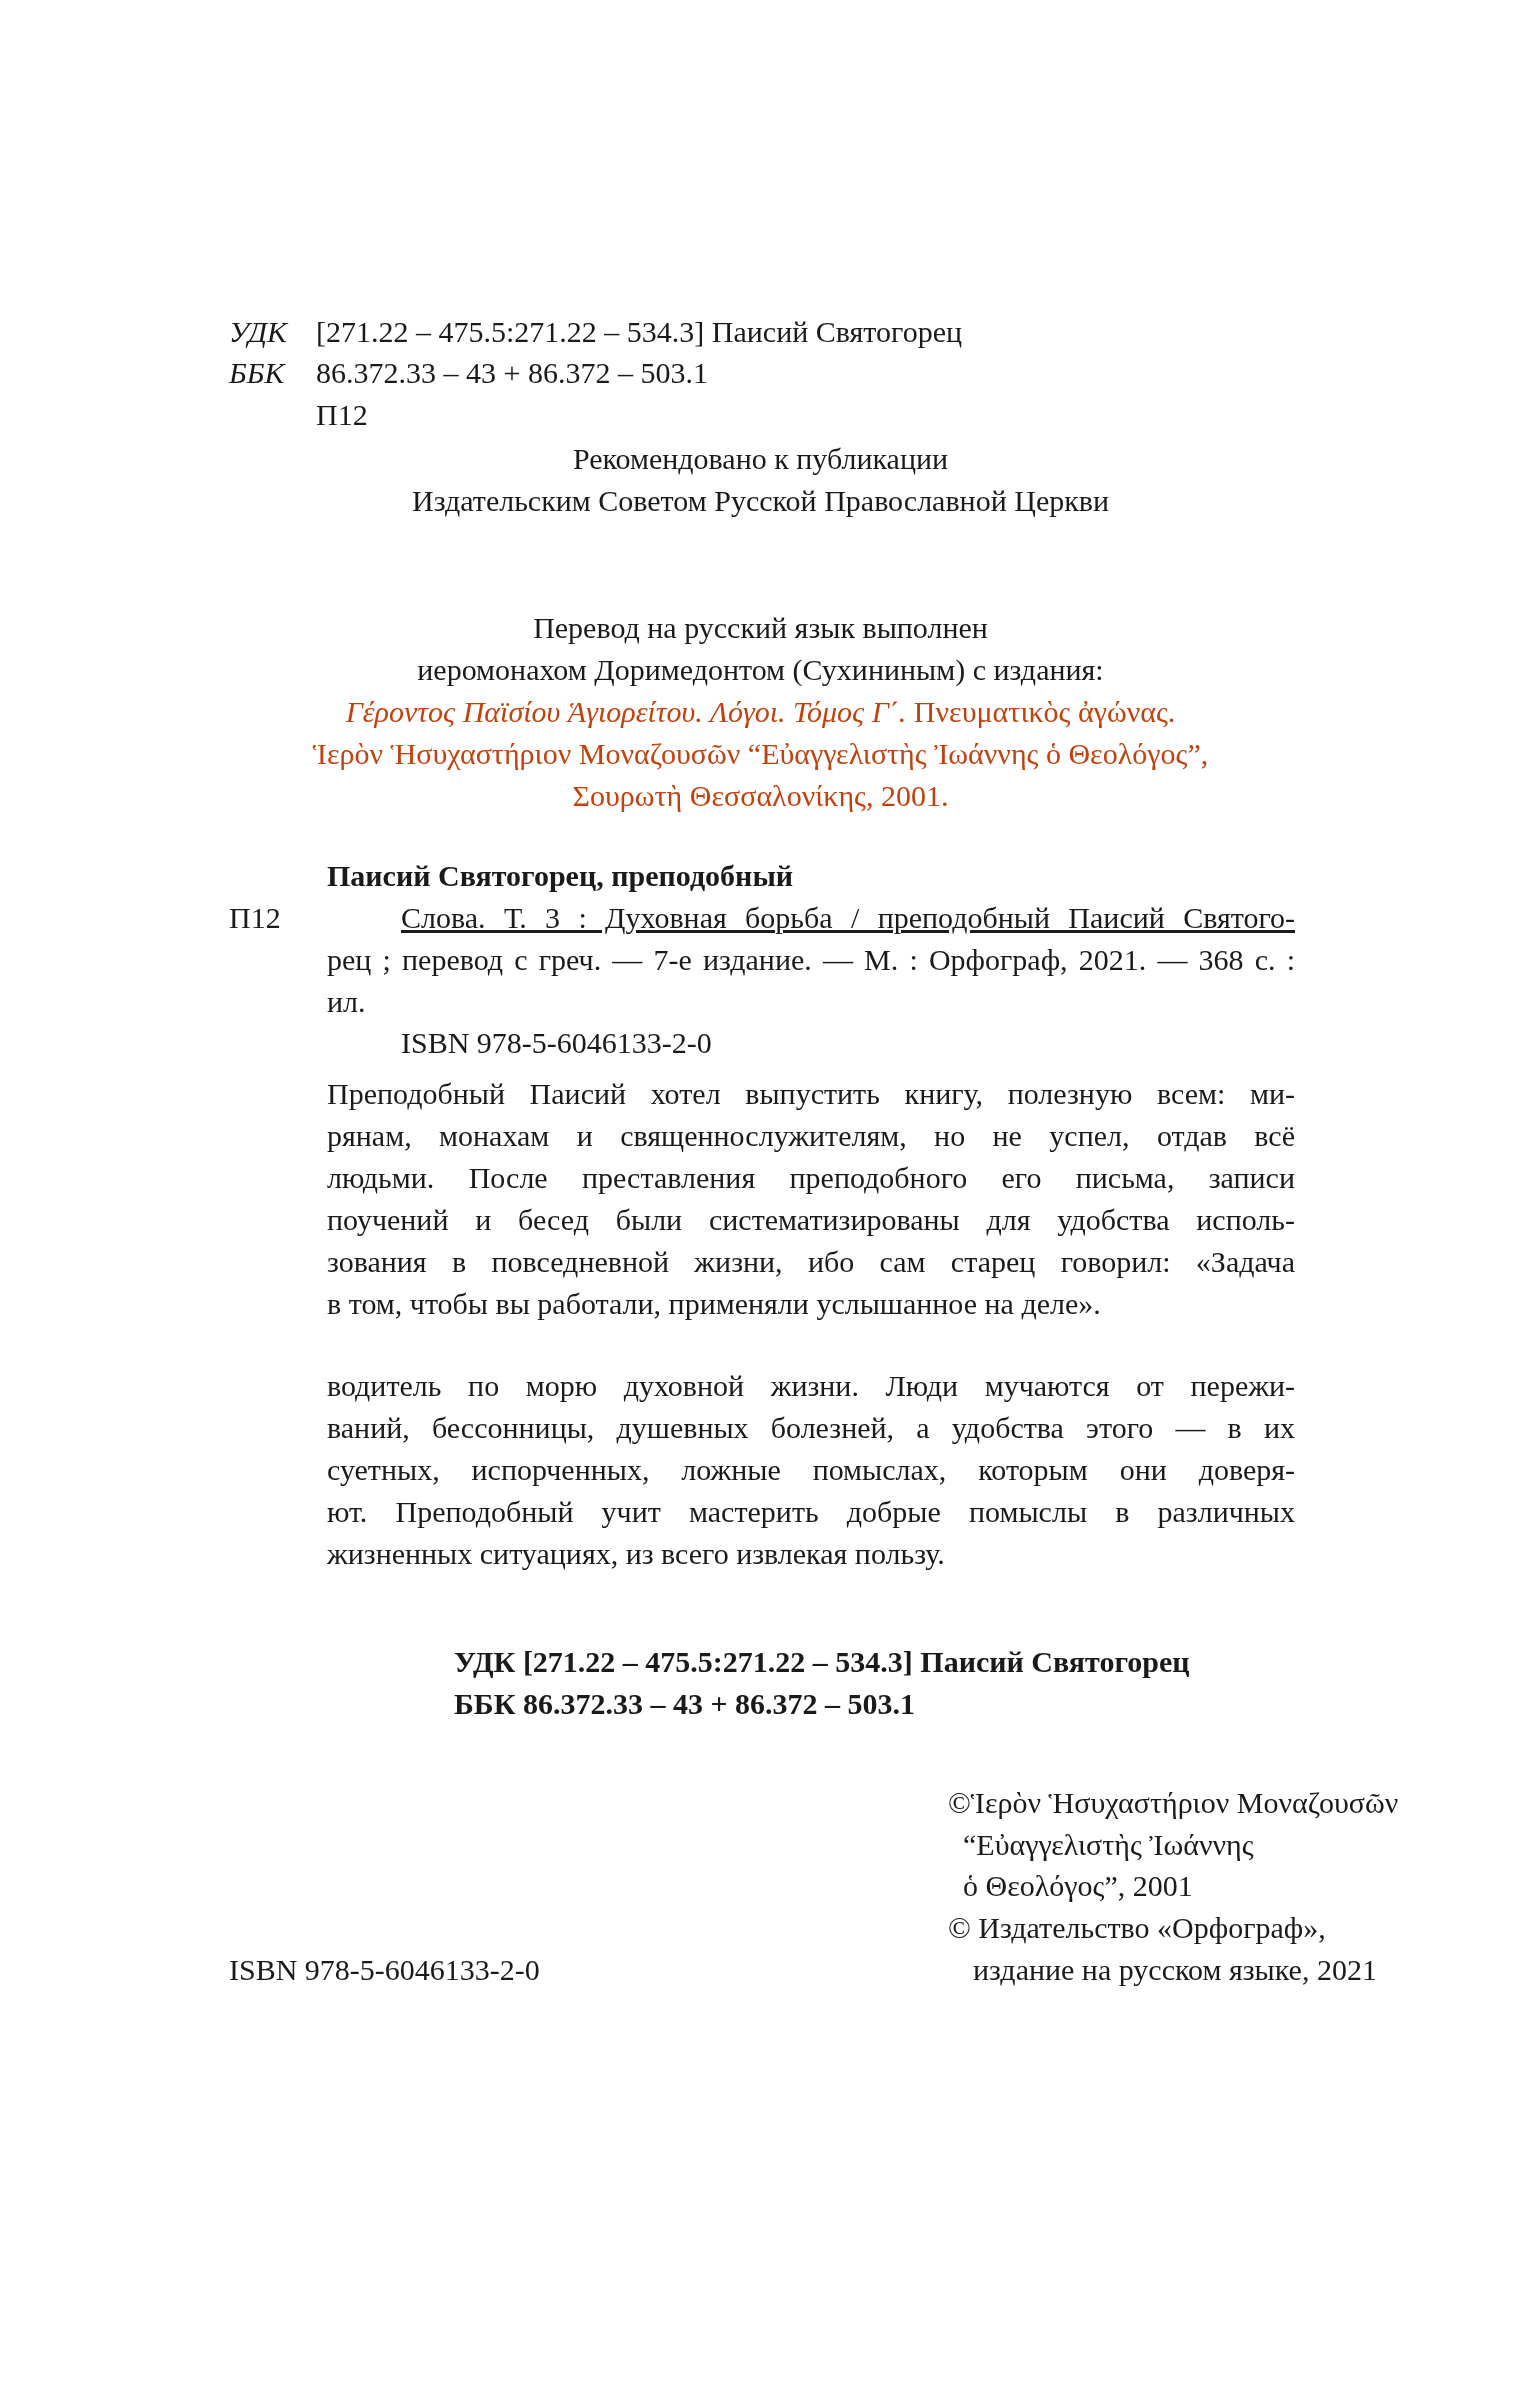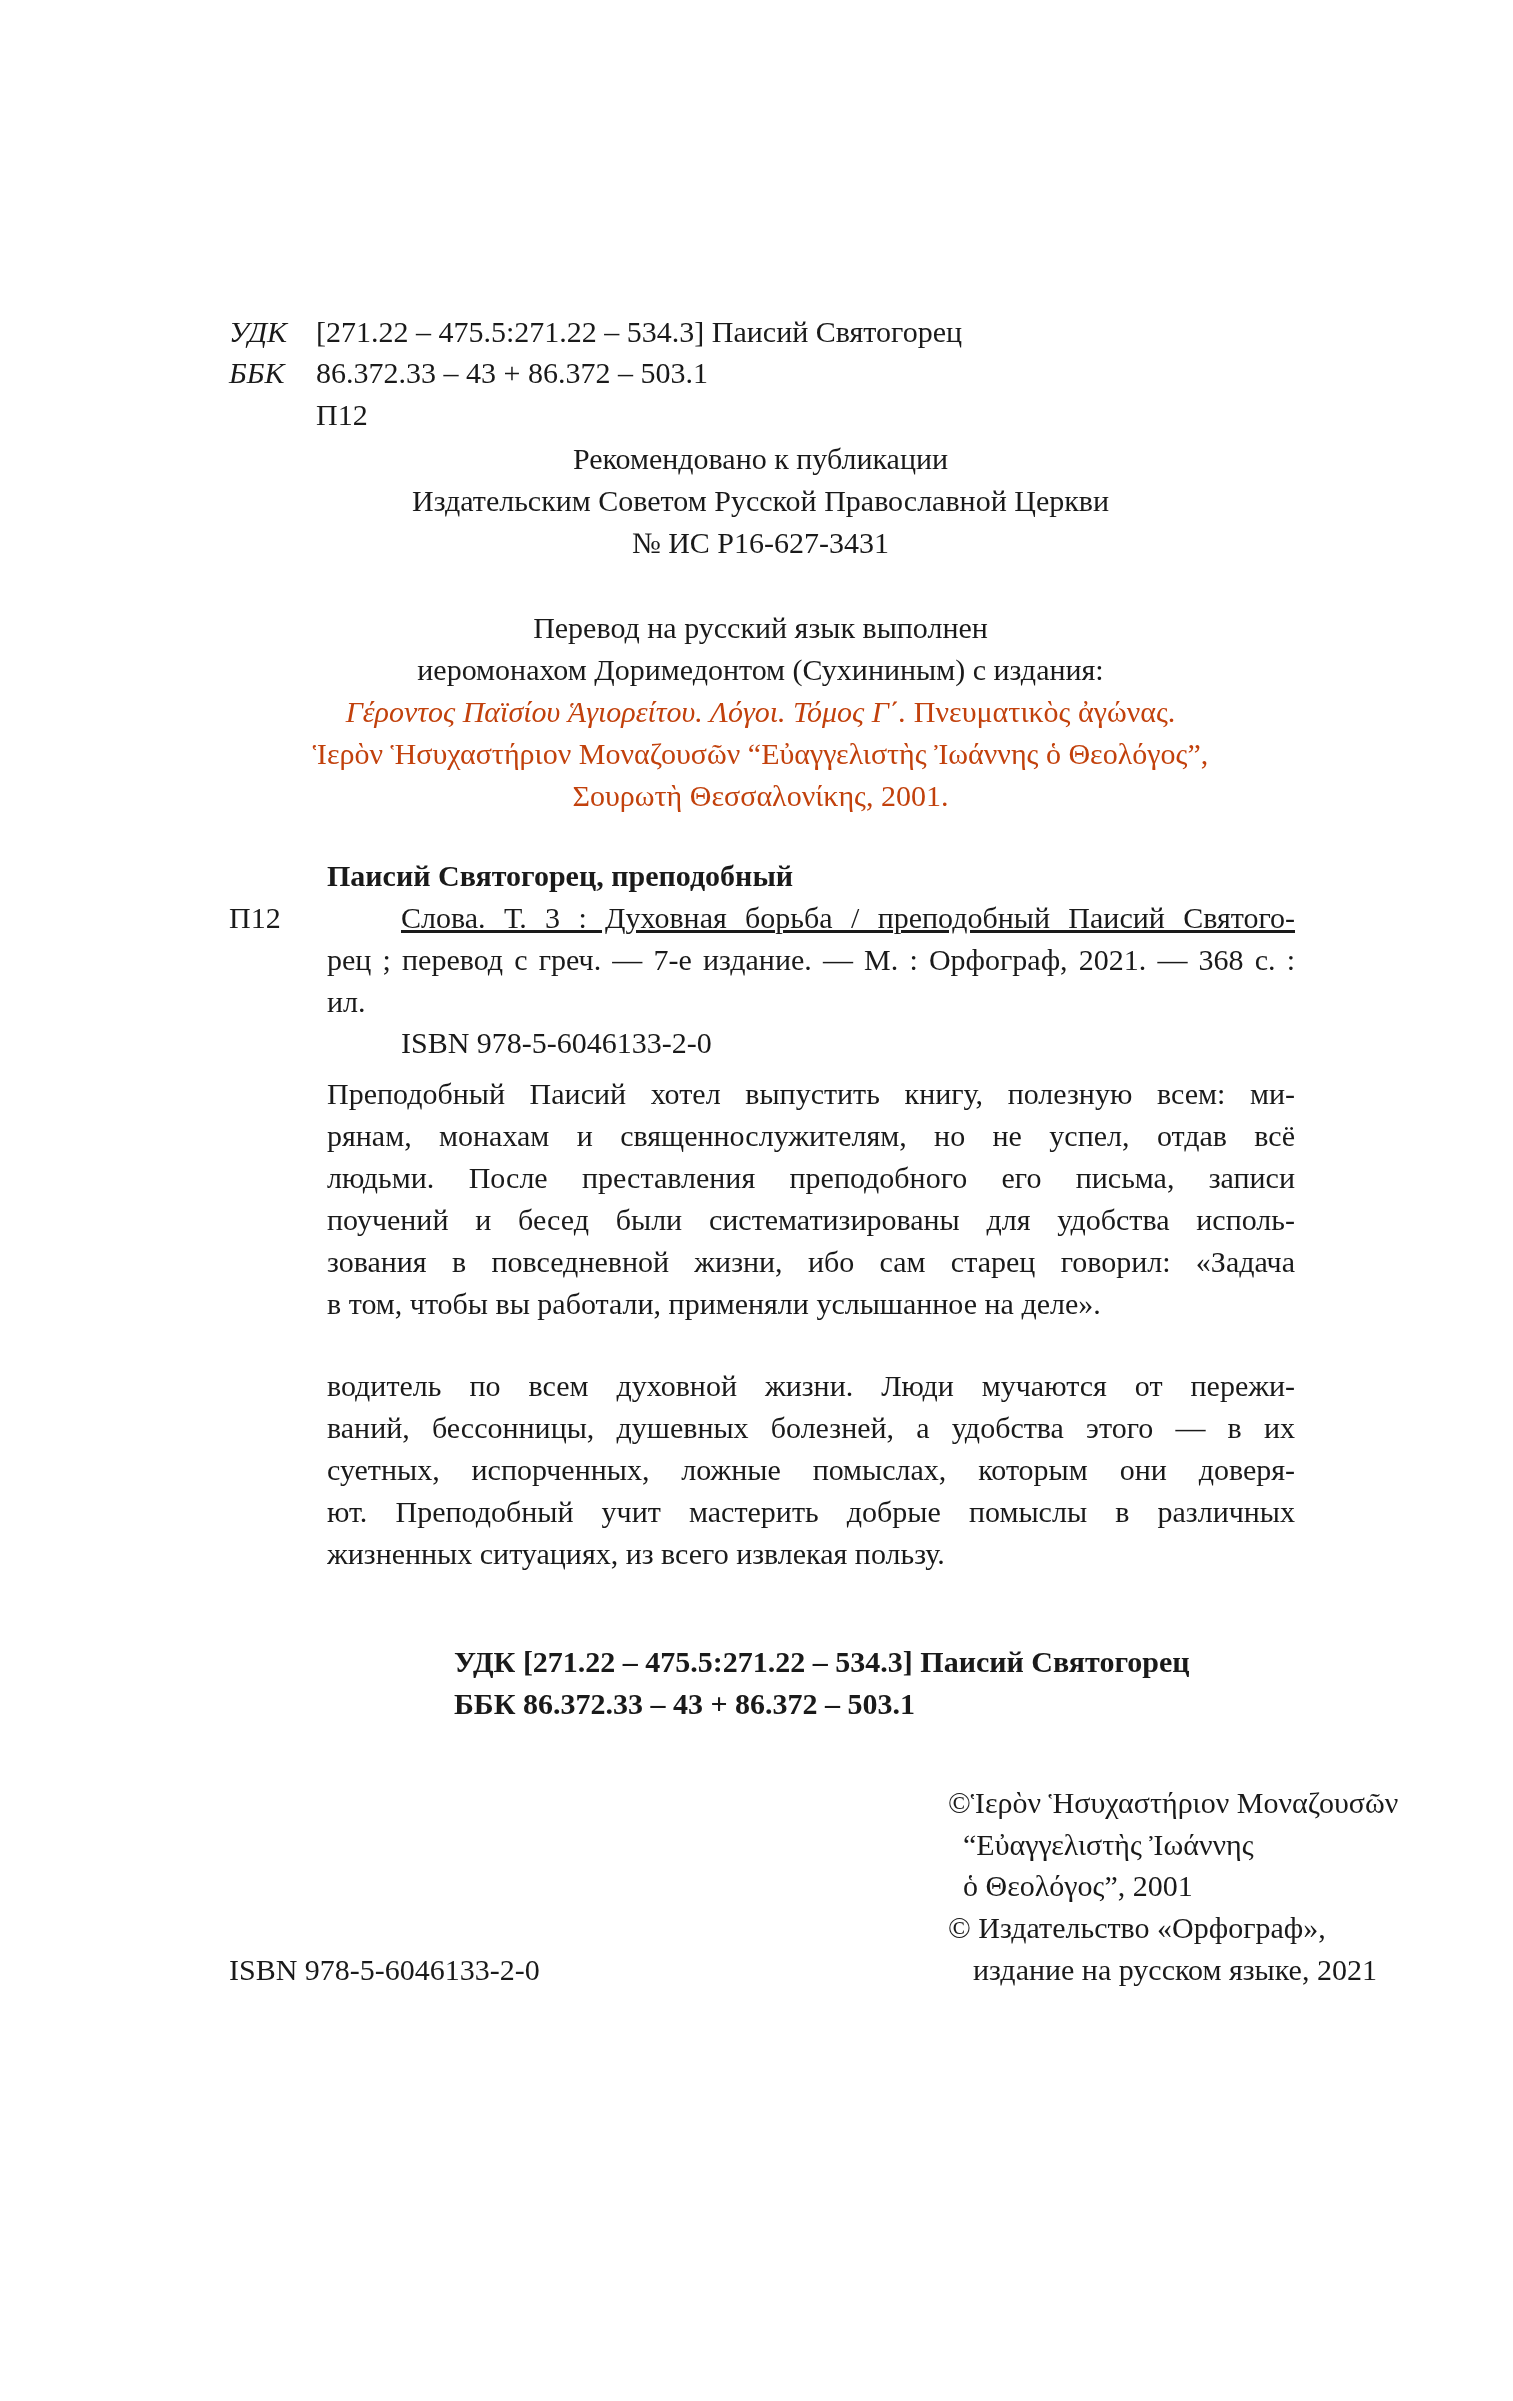--- a/index.html
+++ b/index.html
@@ -56,21 +56,20 @@
   </div>
   <div class="row" style="left:229px; top:352px;">
     <span class="lab">ББК</span><span>86.372.33 – 43 + 86.372 – 503.1</span>
   </div>
   <div class="row" style="left:316px; top:394px;">П12</div>
 </div>
 
 <div class="center-block" style="top:438px;">
   <div>Рекомендовано к публикации</div>
   <div>Издательским Советом Русской Православной Церкви</div>
-  <div>№ ИС Р16-627-3431</div>
 </div>
 
 <div class="center-block" style="top:607px;">
   <div>Перевод на русский язык выполнен</div>
   <div>иеромонахом Доримедонтом (Сухининым) с издания:</div>
   <div class="red">
     <span class="italic">Γέροντος Παϊσίου Ἁγιορείτου. Λόγοι. Τόμος Γ΄.</span><span> Πνευματικὸς ἀγώνας.</span>
   </div>
   <div class="red">Ἱερὸν Ἡσυχαστήριον Μοναζουσῶν “Εὐαγγελιστὴς Ἰωάννης ὁ Θεολόγος”,</div>
   <div class="red">Σουρωτὴ Θεσσαλονίκης, 2001.</div>
@@ -91,21 +90,21 @@
   <div class="justify-block" style="top:1073px;">
     <span class="jline">Преподобный Паисий хотел выпустить книгу, полезную всем: ми-</span>
     <span class="jline">рянам, монахам и священнослужителям, но не успел, отдав всё</span>
     <span class="jline">людьми. После преставления преподобного его письма, записи</span>
     <span class="jline">поучений и бесед были систематизированы для удобства исполь-</span>
     <span class="jline">зования в повседневной жизни, ибо сам старец говорил: «Задача</span>
     <span class="jline last">в том, чтобы вы работали, применяли услышанное на деле».</span>
   </div>
 
   <div class="justify-block" style="top:1365px;">
-    <span class="jline">водитель по всем духовной жизни. Люди мучаются от пережи-</span>
+    <span class="jline">водитель по морю духовной жизни. Люди мучаются от пережи-</span>
     <span class="jline">ваний, бессонницы, душевных болезней, а удобства этого — в их</span>
     <span class="jline">суетных, испорченных, ложные помыслах, которым они доверя-</span>
     <span class="jline">ют. Преподобный учит мастерить добрые помыслы в различных</span>
     <span class="jline last">жизненных ситуациях, из всего извлекая пользу.</span>
   </div>
 
   <div class="row bold" style="left:454px; top:1641px;">УДК [271.22 – 475.5:271.22 – 534.3] Паисий Святогорец</div>
   <div class="row bold" style="left:454px; top:1683px;">ББК 86.372.33 – 43 + 86.372 – 503.1</div>
 </div>
 

